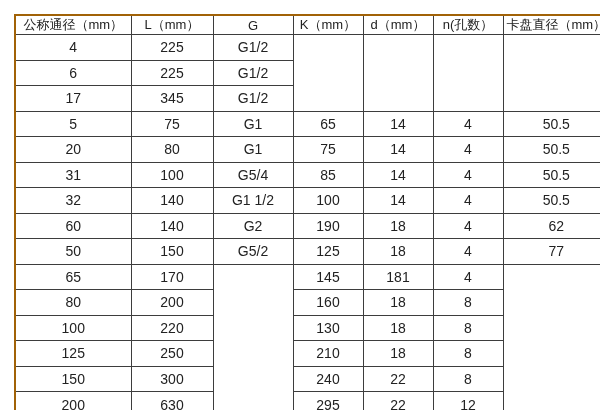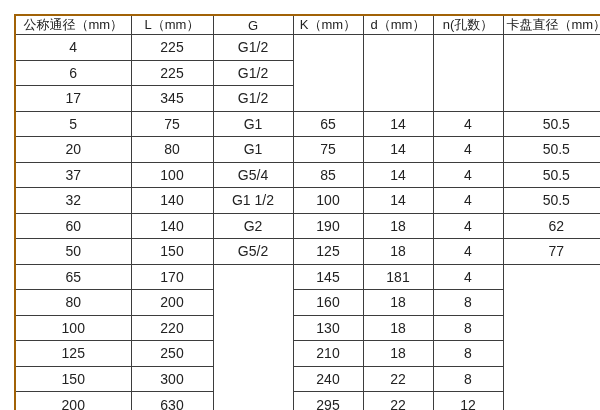--- a/index.html
+++ b/index.html
@@ -94,21 +94,21 @@
     <tr>
       <td>20</td>
       <td>80</td>
       <td>G1</td>
       <td>75</td>
       <td>14</td>
       <td>4</td>
       <td>50.5</td>
     </tr>
     <tr>
-      <td>37</td>
+      <td>31</td>
       <td>100</td>
       <td>G5/4</td>
       <td>85</td>
       <td>14</td>
       <td>4</td>
       <td>50.5</td>
     </tr>
     <tr>
       <td>32</td>
       <td>140</td>

